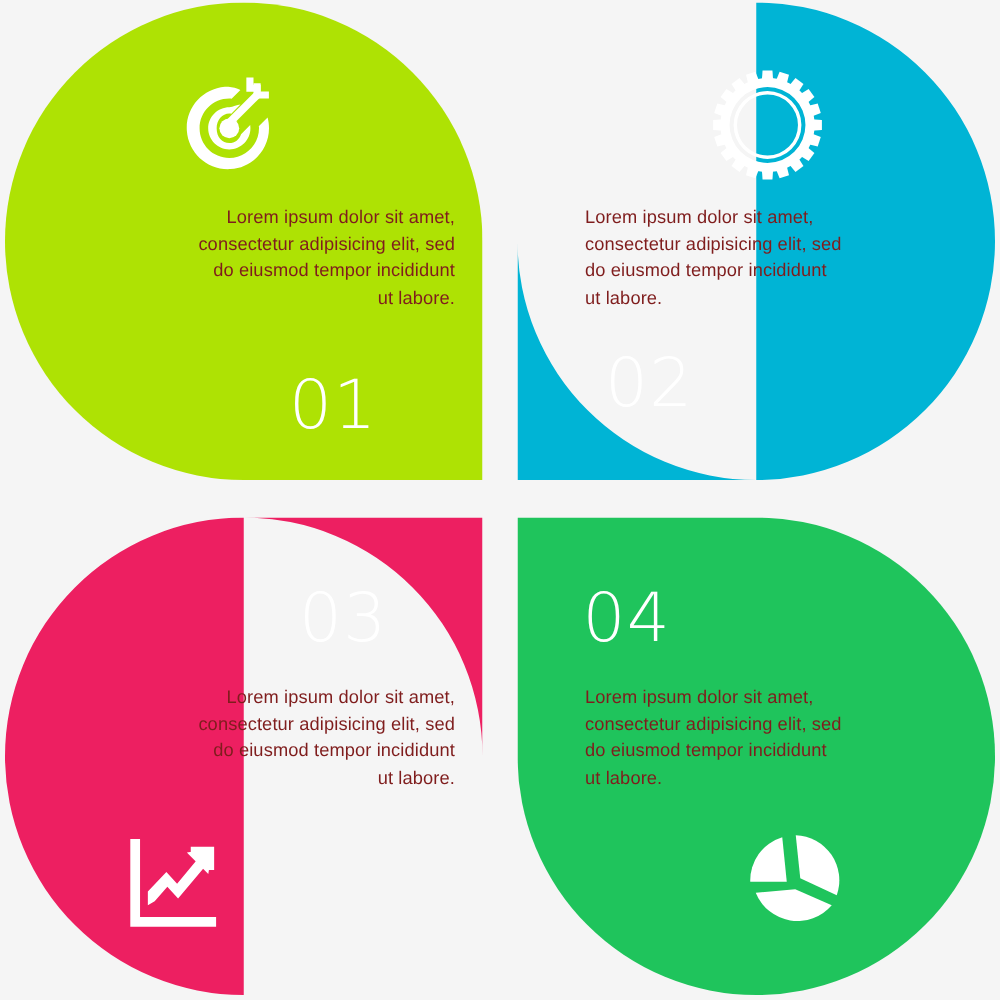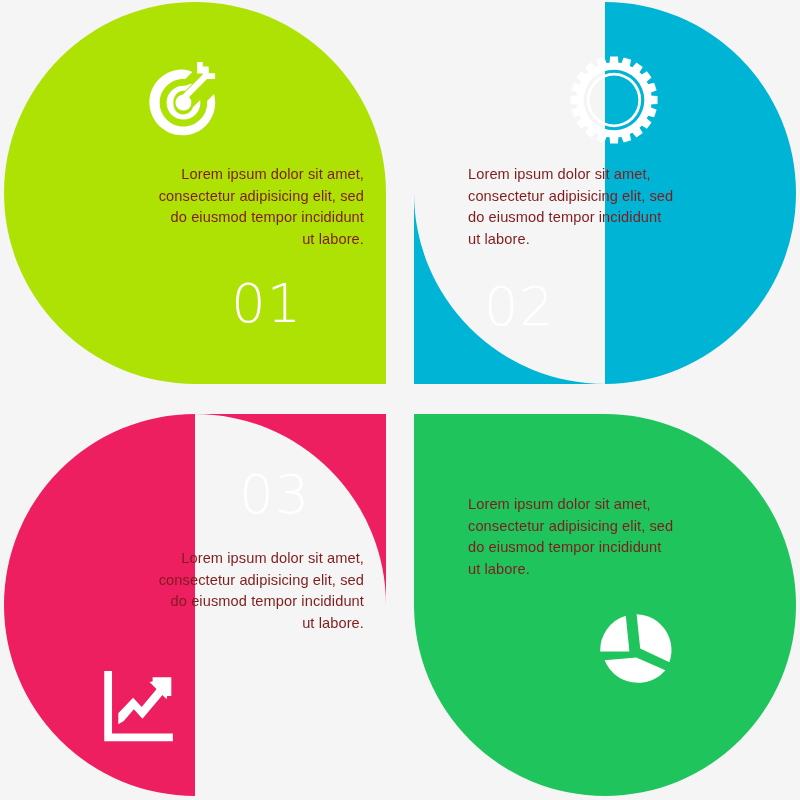--- a/index.html
+++ b/index.html
@@ -76,21 +76,21 @@
     font-weight: 300;
     letter-spacing: 1px;
     font-family: "DejaVu Sans", "Liberation Sans", sans-serif;
   }
 
   
   #content-01 { padding: 52px 22px 0 26px; align-items: flex-end; }
   #content-01 .icon-wrap { width: 100%; justify-content: center;
                            padding-right: 28px; height: 92px; }
   #content-01 .petal-desc { text-align: right; margin-top: 18px; width: 238px; }
-  #content-01 .petal-number { margin-top: 27px; margin-right: 62px; }
+  #content-01 .petal-number { margin-top: 47px; margin-right: 62px; }
 
   
   #content-02 { padding: 52px 26px 0 22px; align-items: flex-start; }
   #content-02 .icon-wrap { width: 100%; justify-content: center;
                            padding-left: 22px; height: 92px; }
   #content-02 .petal-desc { text-align: left; margin-top: 18px; width: 238px;
                             margin-left: 32px; }
   #content-02 .petal-number { margin-top: 30px; margin-left: 48px; }
 
   
@@ -207,20 +207,21 @@
         </svg>
       </div>
     </div>
   </div>
 
   <div class="petal" id="petal-04">
     <svg class="petal-shape" viewBox="0 0 382 382">
       <path id="shape-04" d="M0,191 A191,191 0 1 0 191,0 L0,0 Z" fill="#1fc45c"></path>
     </svg>
     <div class="petal-content" id="content-04">
+      <div class="petal-number">04</div>
       <div class="petal-desc">Lorem ipsum dolor sit amet,
 consectetur adipisicing elit, sed
 do eiusmod tempor incididunt
 ut labore.</div>
       <div class="icon-wrap">
         <svg width="80" height="80" viewBox="0 0 100 100" fill="#ffffff">
 
           <path d="M40.5,9.5 A45,45 0 0 0 8.5,54.0 L45.0,54.0 Z" transform="translate(-4.5,-1.0)"></path>
 
           <path d="M47.0,8.0 A45,45 0 0 1 88.0,68.0 L51.5,51.0 Z" transform="translate(2.5,-1.5)"></path>

